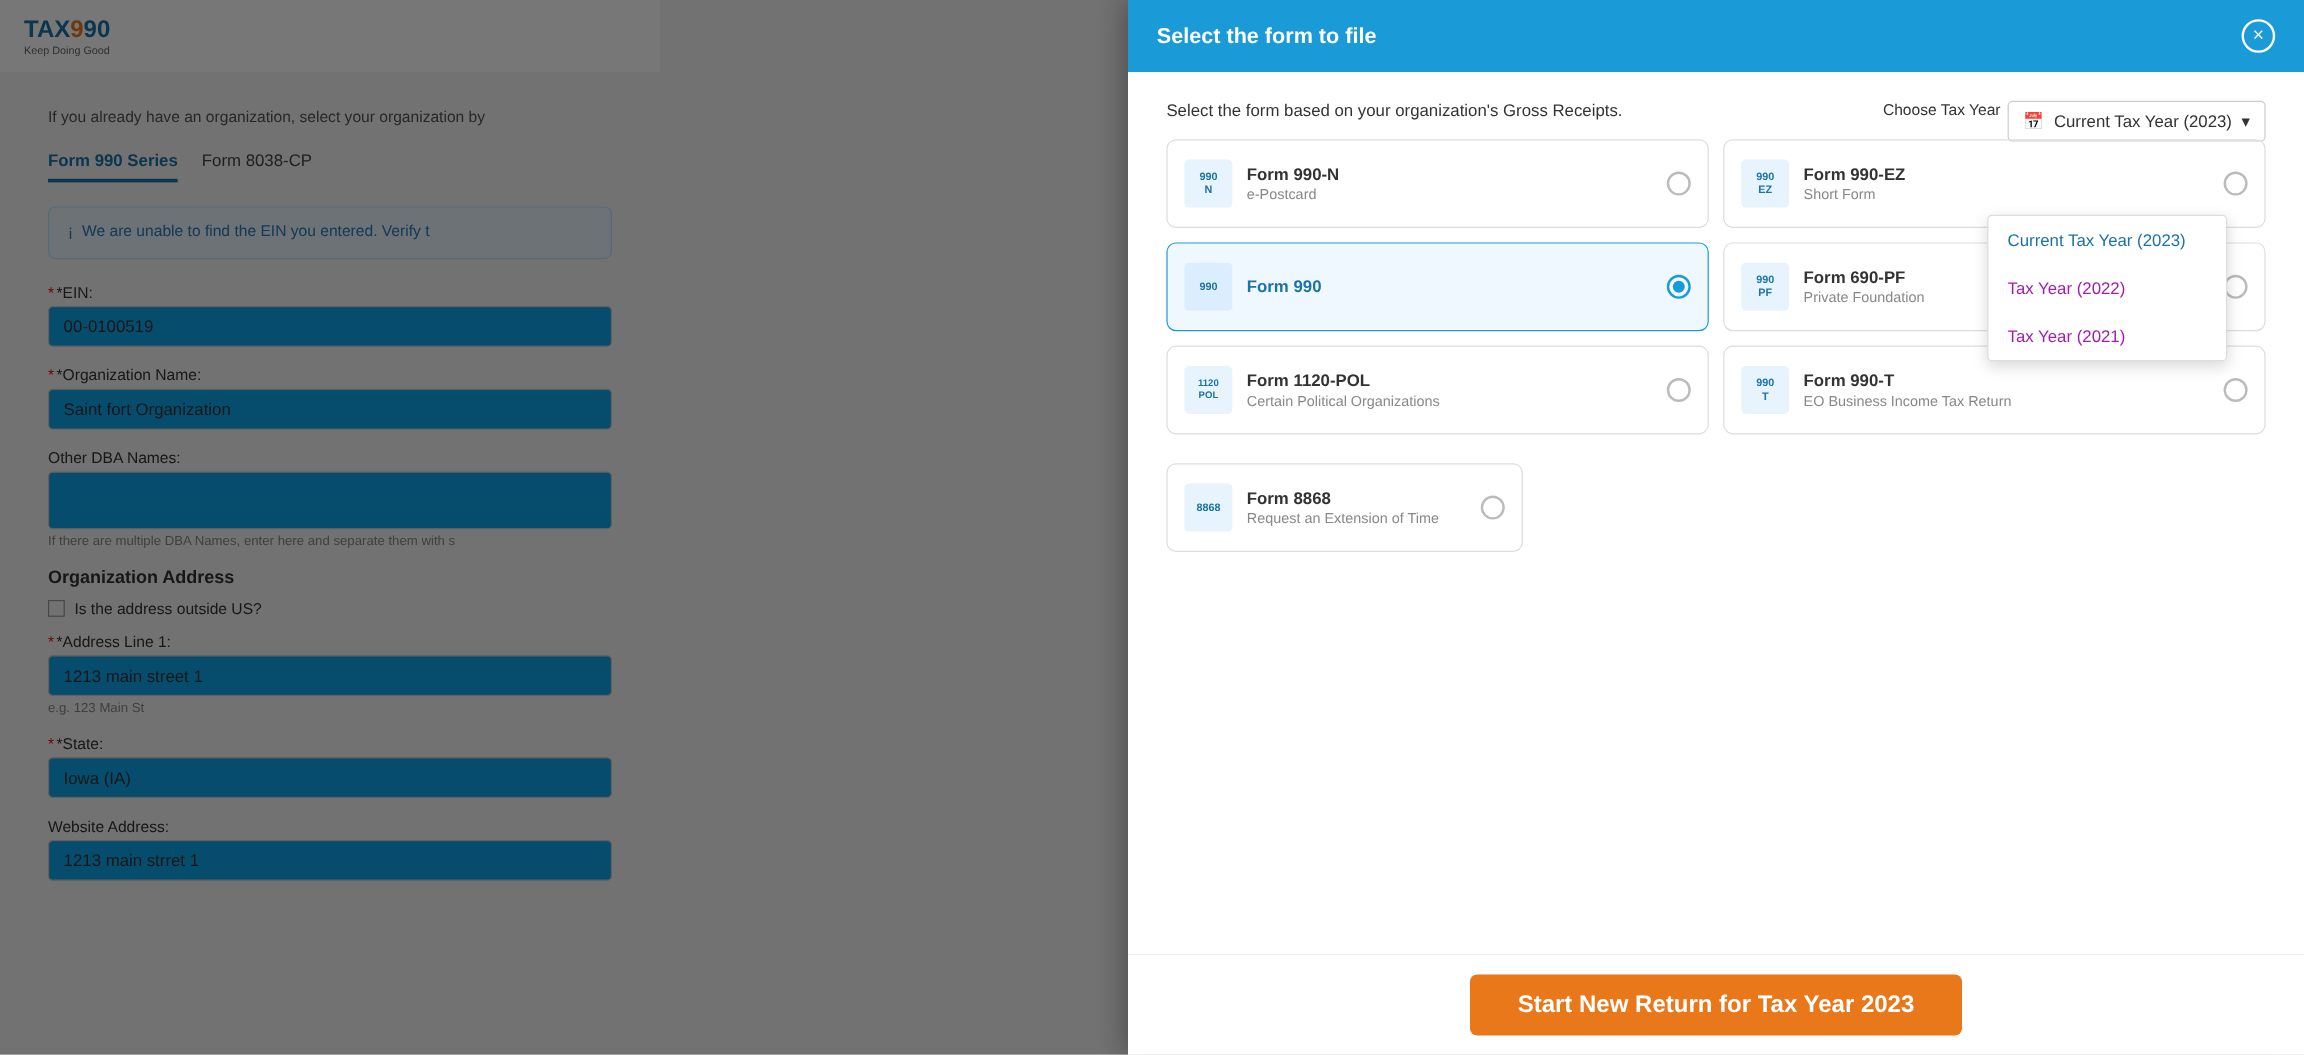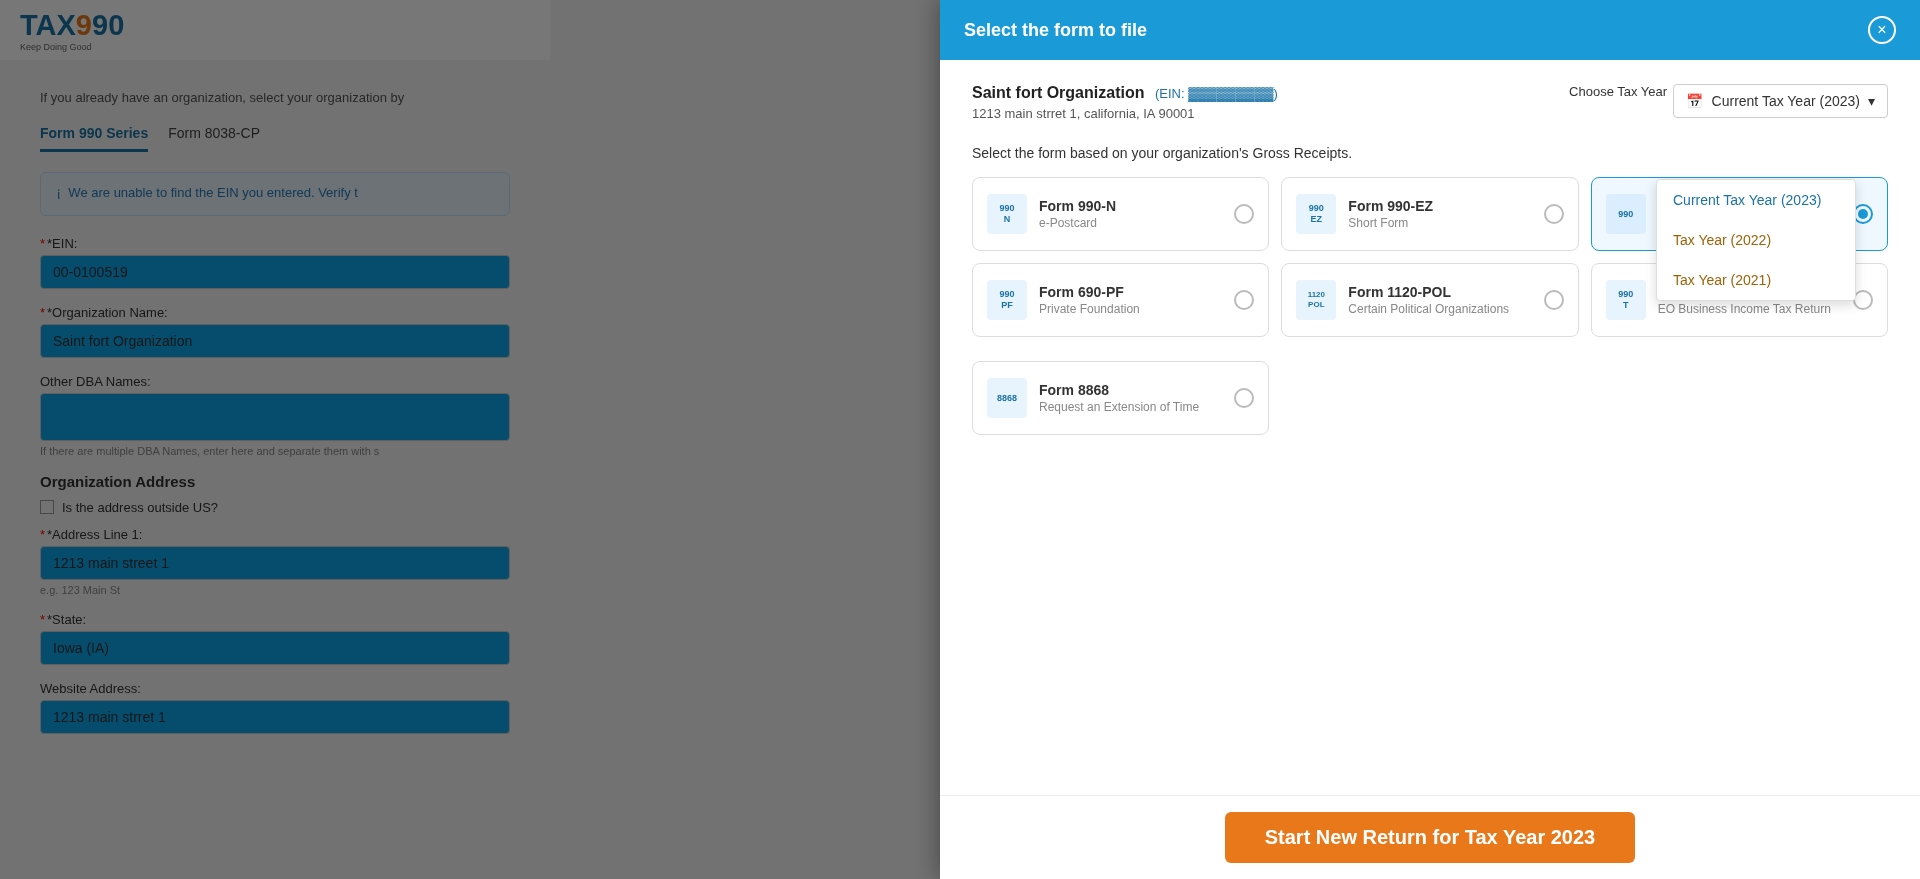--- a/index.html
+++ b/index.html
@@ -10,21 +10,21 @@
       position: absolute; top: 0; left: 0; width: 100%; height: 100%;
       background: #f5f5f5;
       filter: brightness(0.85);
     }
 
     .bg-header {
       position: absolute; top: 0; left: 0; width: 550px; height: 60px;
       background: white; display: flex; align-items: center; padding: 0 20px;
     }
     .bg-logo {
-      font-size: 29px; font-weight: bold; color: #1a73a7;
+      font-size: 20px; font-weight: bold; color: #1a73a7;
     }
     .bg-logo span { color: #e8781a; }
     .bg-logo-sub { font-size: 9px; color: #666; display: block; }
 
     .bg-content {
       position: absolute; top: 60px; left: 0; width: 550px; padding: 30px 40px;
     }
     .bg-notice {
       font-size: 13px; color: #555; margin-bottom: 20px;
     }
@@ -113,32 +113,32 @@
       display: flex; align-items: center; gap: 8px; min-width: 200px;
     }
 
     
     .dropdown-menu {
       position: absolute; top: 95px; right: 32px;
       background: white; border: 1px solid #ddd; border-radius: 4px;
       box-shadow: 0 4px 12px rgba(0,0,0,0.15); z-index: 100; min-width: 200px;
     }
     .dropdown-item {
-      padding: 12px 16px; font-size: 14px; color: #a16207; cursor: pointer;
+      padding: 12px 16px; font-size: 14px; color: #a21caf; cursor: pointer;
     }
     .dropdown-item.active { color: #1a73a7; font-weight: 500; }
 
     
     .section-label {
       font-size: 14px; color: #333; margin-bottom: 16px; font-weight: 500;
     }
 
     
     .forms-grid {
-      display: grid; grid-template-columns: repeat(3, 1fr); gap: 12px; margin-bottom: 24px;
+      display: grid; grid-template-columns: repeat(2, 1fr); gap: 12px; margin-bottom: 24px;
     }
 
     .form-card {
       border: 1.5px solid #ddd; border-radius: 8px; padding: 16px 14px;
       display: flex; align-items: center; gap: 12px; cursor: pointer; position: relative;
       transition: border-color 0.2s;
     }
     .form-card.selected {
       border-color: #1a9ad7; background: #f0f8ff;
     }
@@ -231,25 +231,20 @@
 <div class="overlay-backdrop"></div>
 
 <div class="modal">
   <div class="modal-header">
     <span class="modal-title">Select the form to file</span>
     <button class="modal-close">×</button>
   </div>
 
   <div class="modal-body">
 
-    <div class="org-info">
-      <span class="org-name">Saint fort Organization</span>
-      <span class="org-ein">(EIN: ▓▓▓▓▓▓▓▓▓)</span>
-      <div class="org-address">1213 main strret 1, california, IA 90001</div>
-    </div>
 
     <div class="tax-year-container">
       <div class="tax-year-label">Choose Tax Year</div>
       <div class="tax-year-select">
         <span class="cal-icon">📅</span>
         <span>Current Tax Year (2023)</span>
         <span style="margin-left:auto">▾</span>
       </div>
 
       <div class="dropdown-menu">

